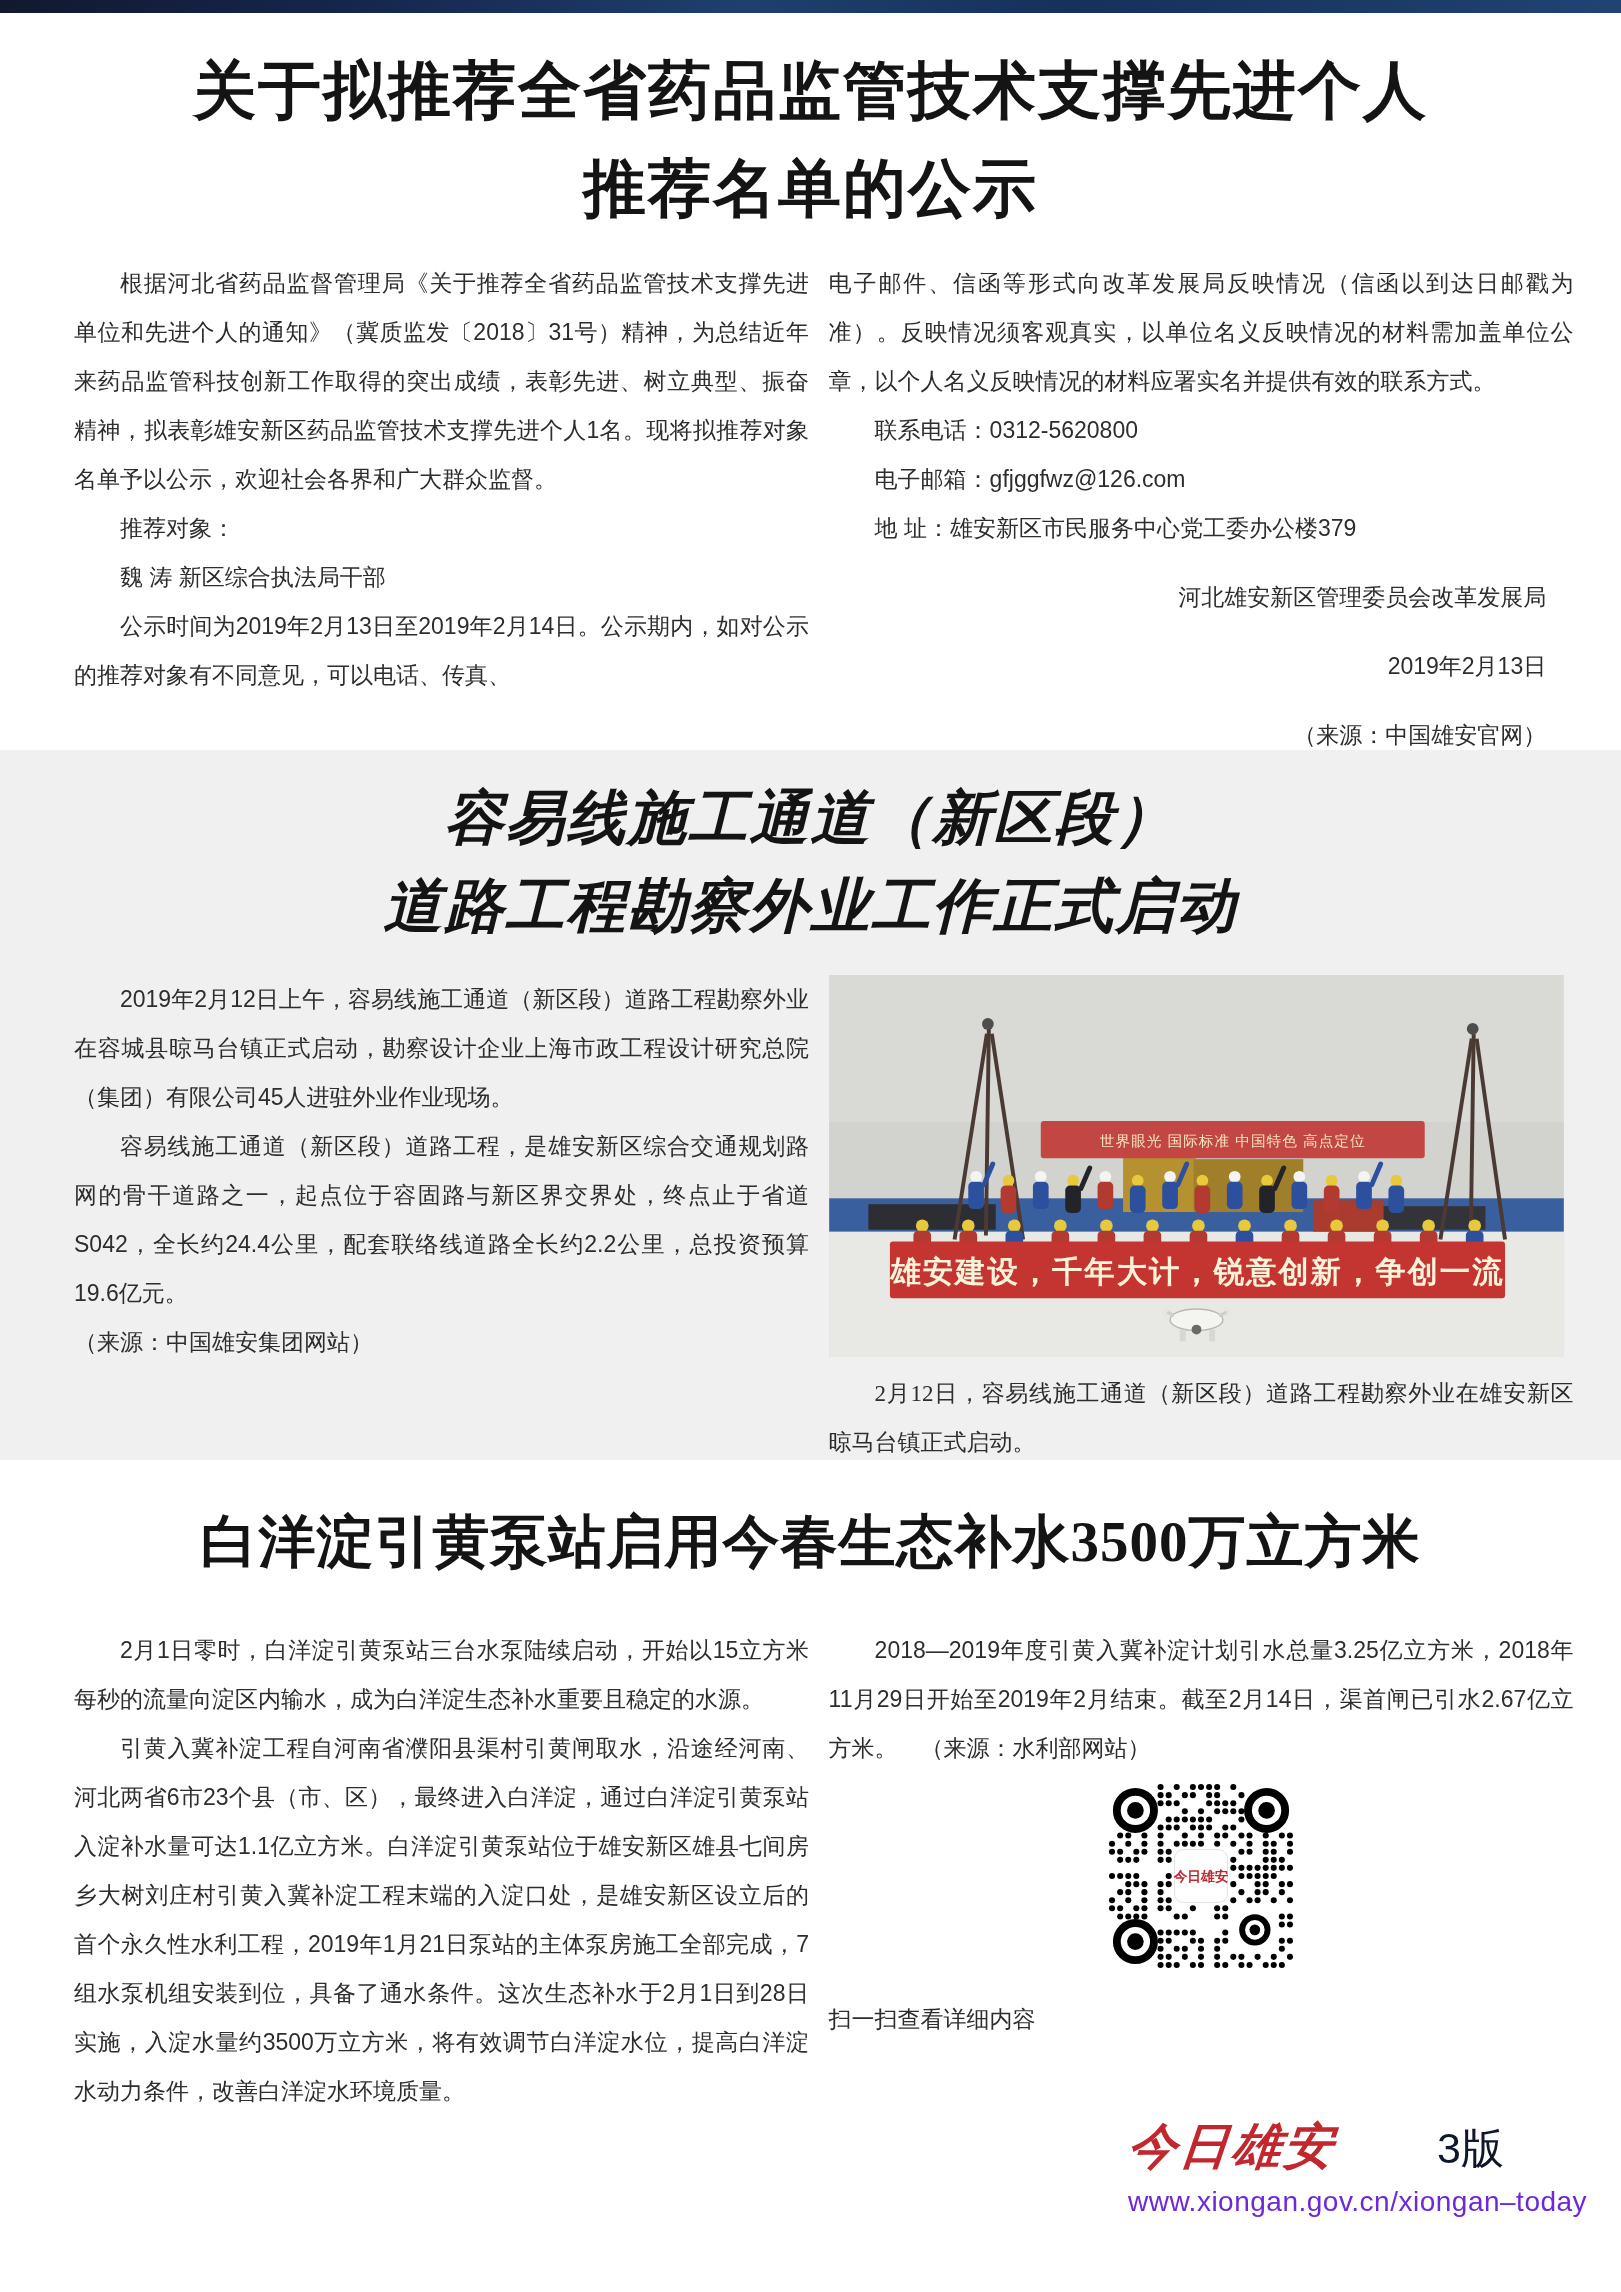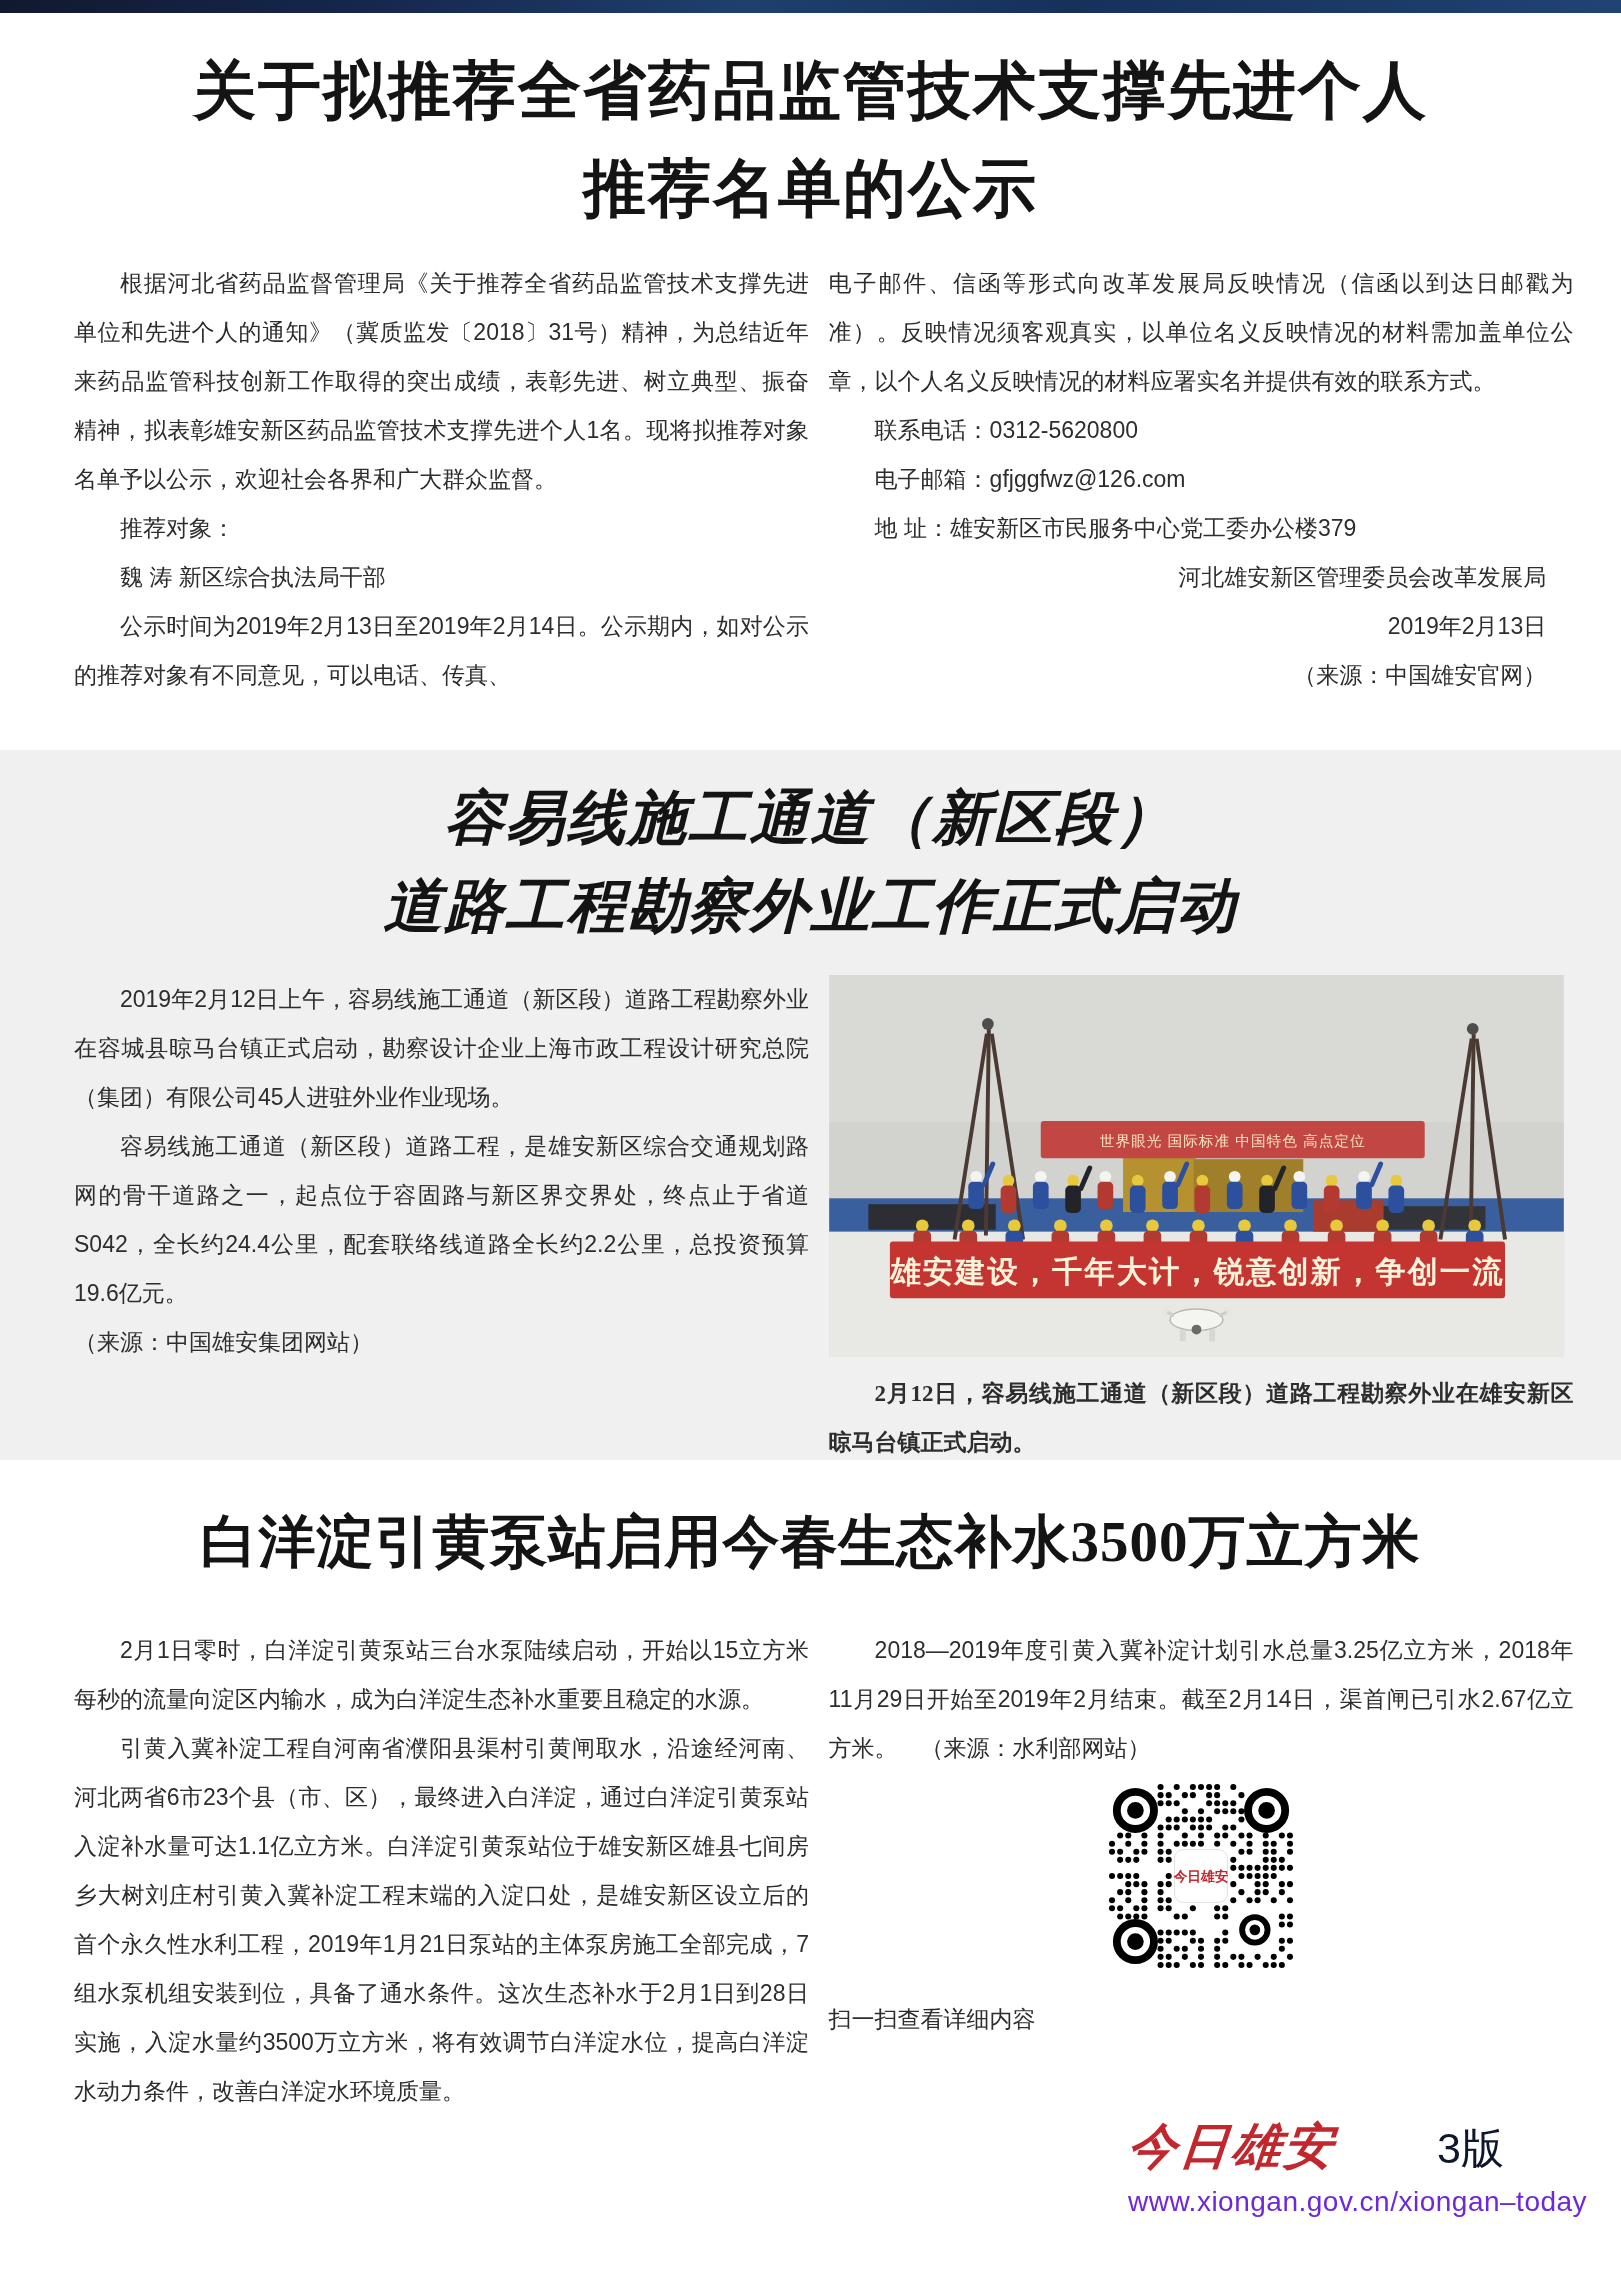--- a/index.html
+++ b/index.html
@@ -19,28 +19,28 @@
   .title { font-family:"Liberation Serif","DejaVu Serif",serif; font-weight:700; color:#141414; text-align:center; }
   .tline { display:block; }
   .t1 { font-size:63px; line-height:98px; margin-top:29px; letter-spacing:2px; }
   .t2 { font-size:59px; line-height:88px;  margin-top:23.5px; letter-spacing:2px;font-style:italic; }
   .t3 { font-size:57px; line-height:71px;  margin-top:47px; letter-spacing:1px; }
   .cols { display:flex; padding-left:74px; }
   .colL { width:735px; margin-right:19.6px; }
   .colR { width:745px; }
   .bodytext p { font-size:23px; line-height:49px; text-align:justify; color:#2d2d2d; }
   .ind  { text-indent:2em; }
-  .sign { text-align:right; padding-right:27.4px; text-align-last:right; }
+  .sign { text-align:right; padding-right:27.4px; text-align-last:right;margin-top:20px; }
   .m1 { margin-top:21.6px; }
   .m2 { margin-top:25.5px; }
   .m3 { margin-top:49px; }
   .photo { width:735px; height:382px; display:block; }
   .caption {
     margin-top:11.8px; font-family:"Liberation Serif","DejaVu Serif",serif;
-    font-size:28px; line-height:41px; color:#1d1d1d; text-align:justify;font-weight:bold;
+    font-size:28px; line-height:41px; color:#1d1d1d; text-align:justify;
   }
   .qrwrap { width:186px; margin:9.8px auto 0 auto; }
   .scan { text-align:center; font-size:29px; line-height:39px; color:#2d2d2d; margin-top:22px; text-indent:0; }
   .footer { position:absolute; top:655px; right:117px; width:376px; }
   .brandrow { display:flex; justify-content:space-between; align-items:baseline; }
   .brand {
     font-family:"Liberation Serif","DejaVu Serif",serif; font-weight:700; font-style:italic;
     font-size:49px; color:#c1272d; transform:skewX(-5deg); letter-spacing:2.9px;
   }
   .pageno { font-size:43px; color:#0f172a; font-family:"Liberation Sans","DejaVu Sans",sans-serif; }

